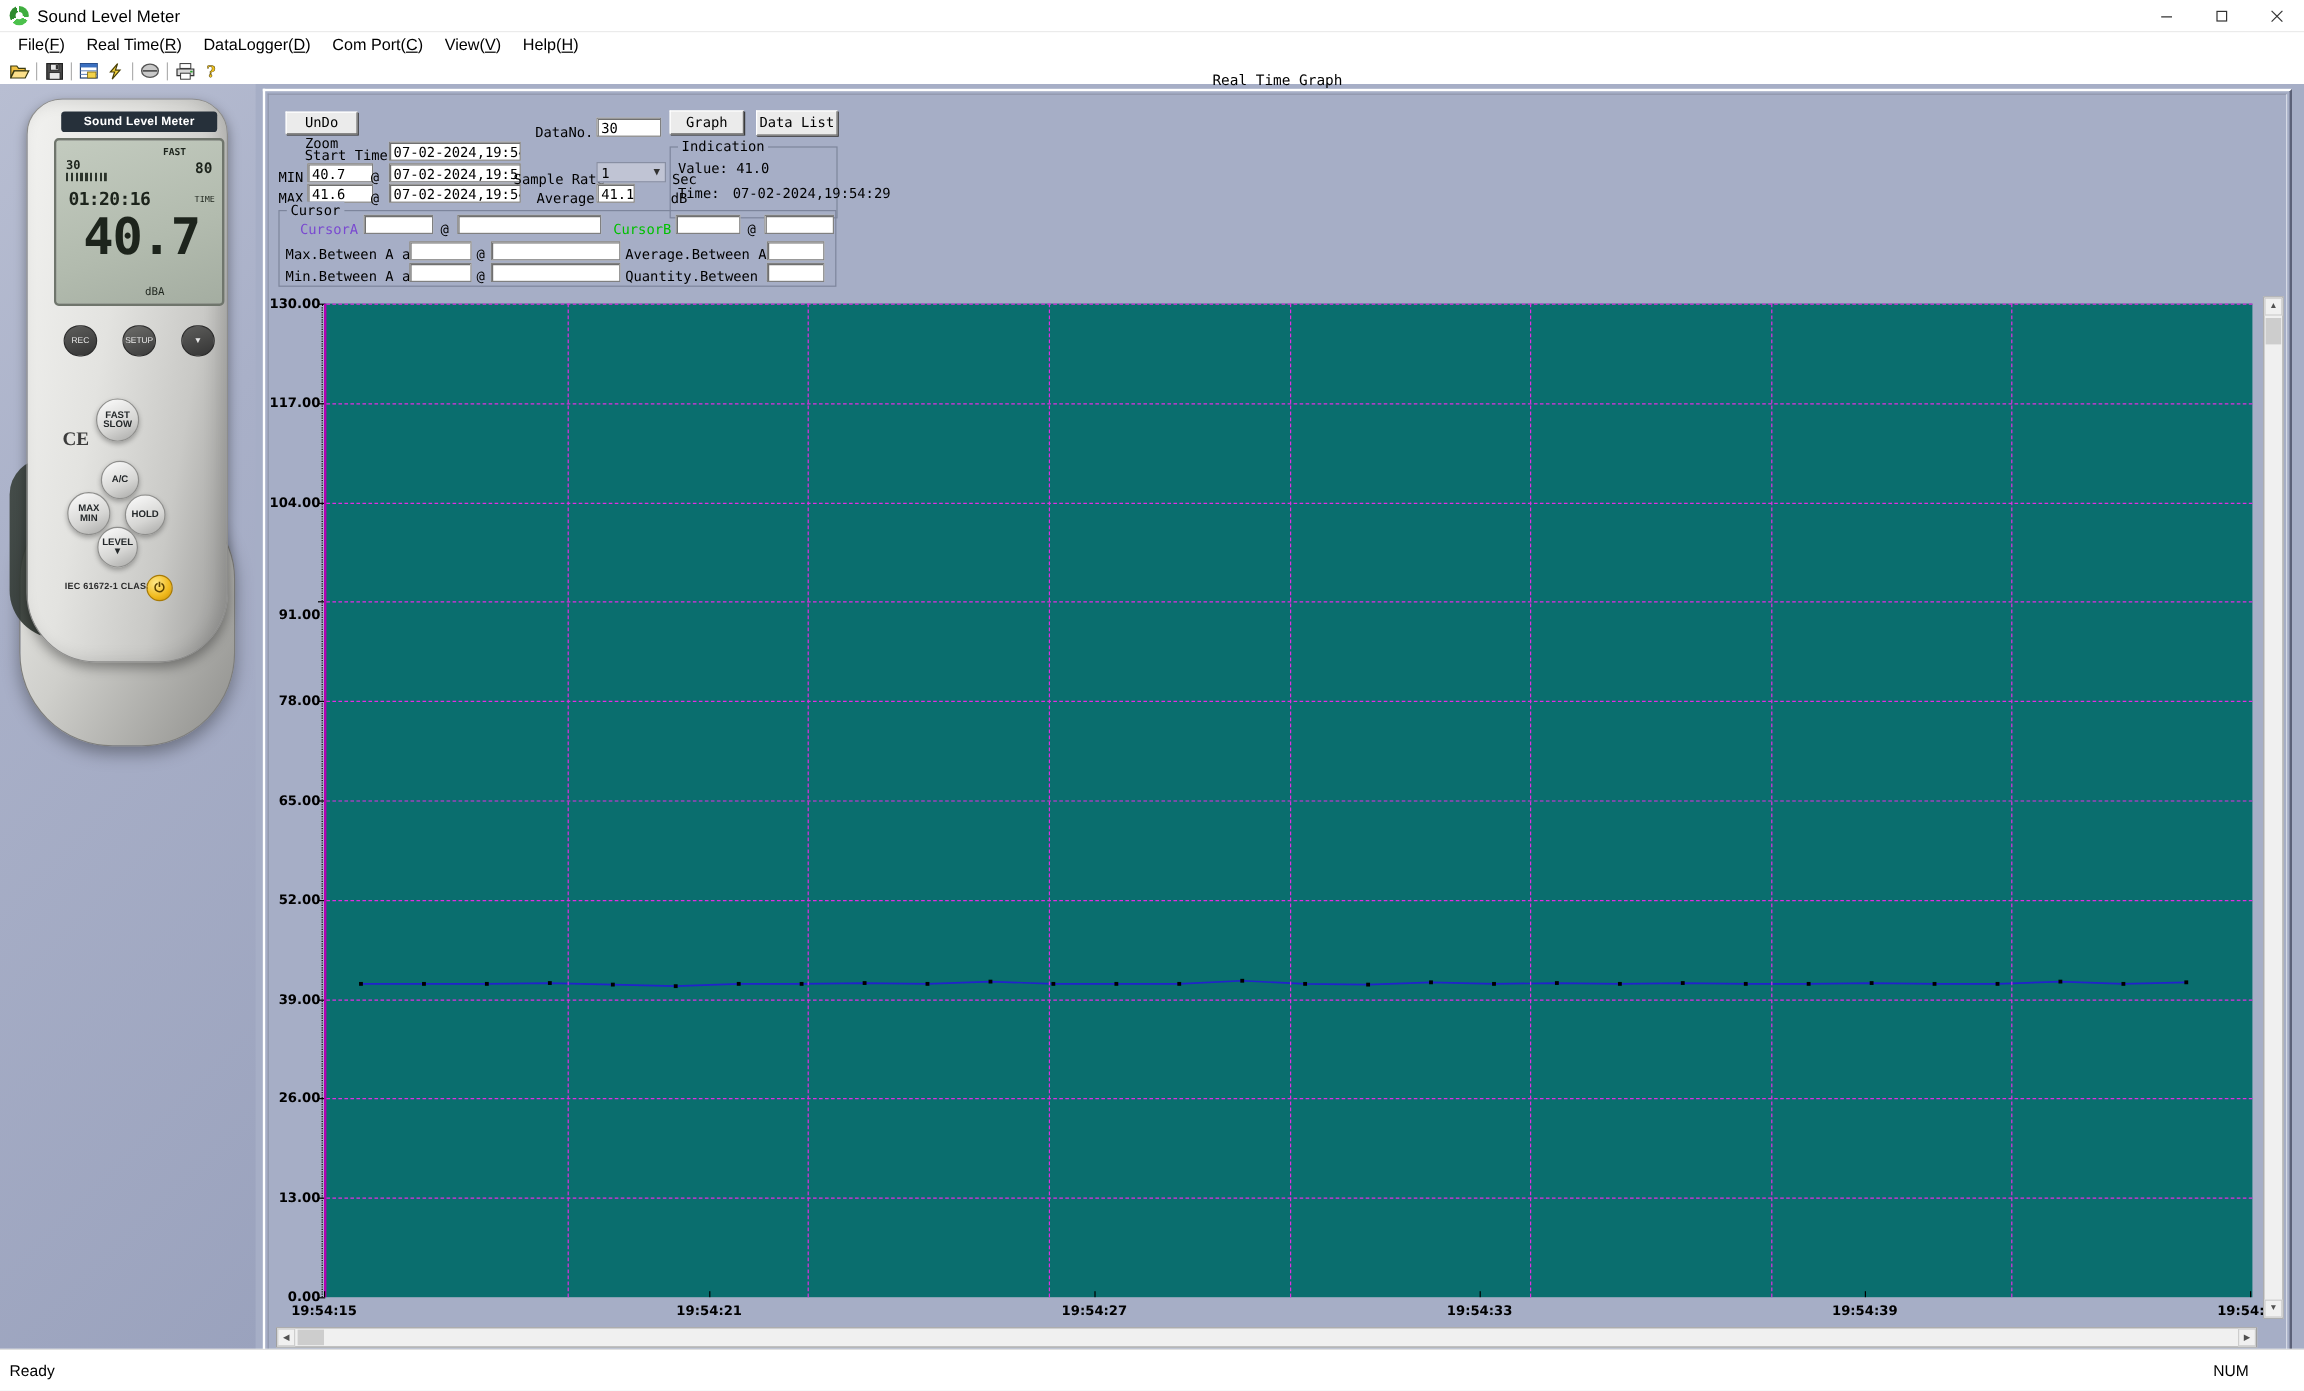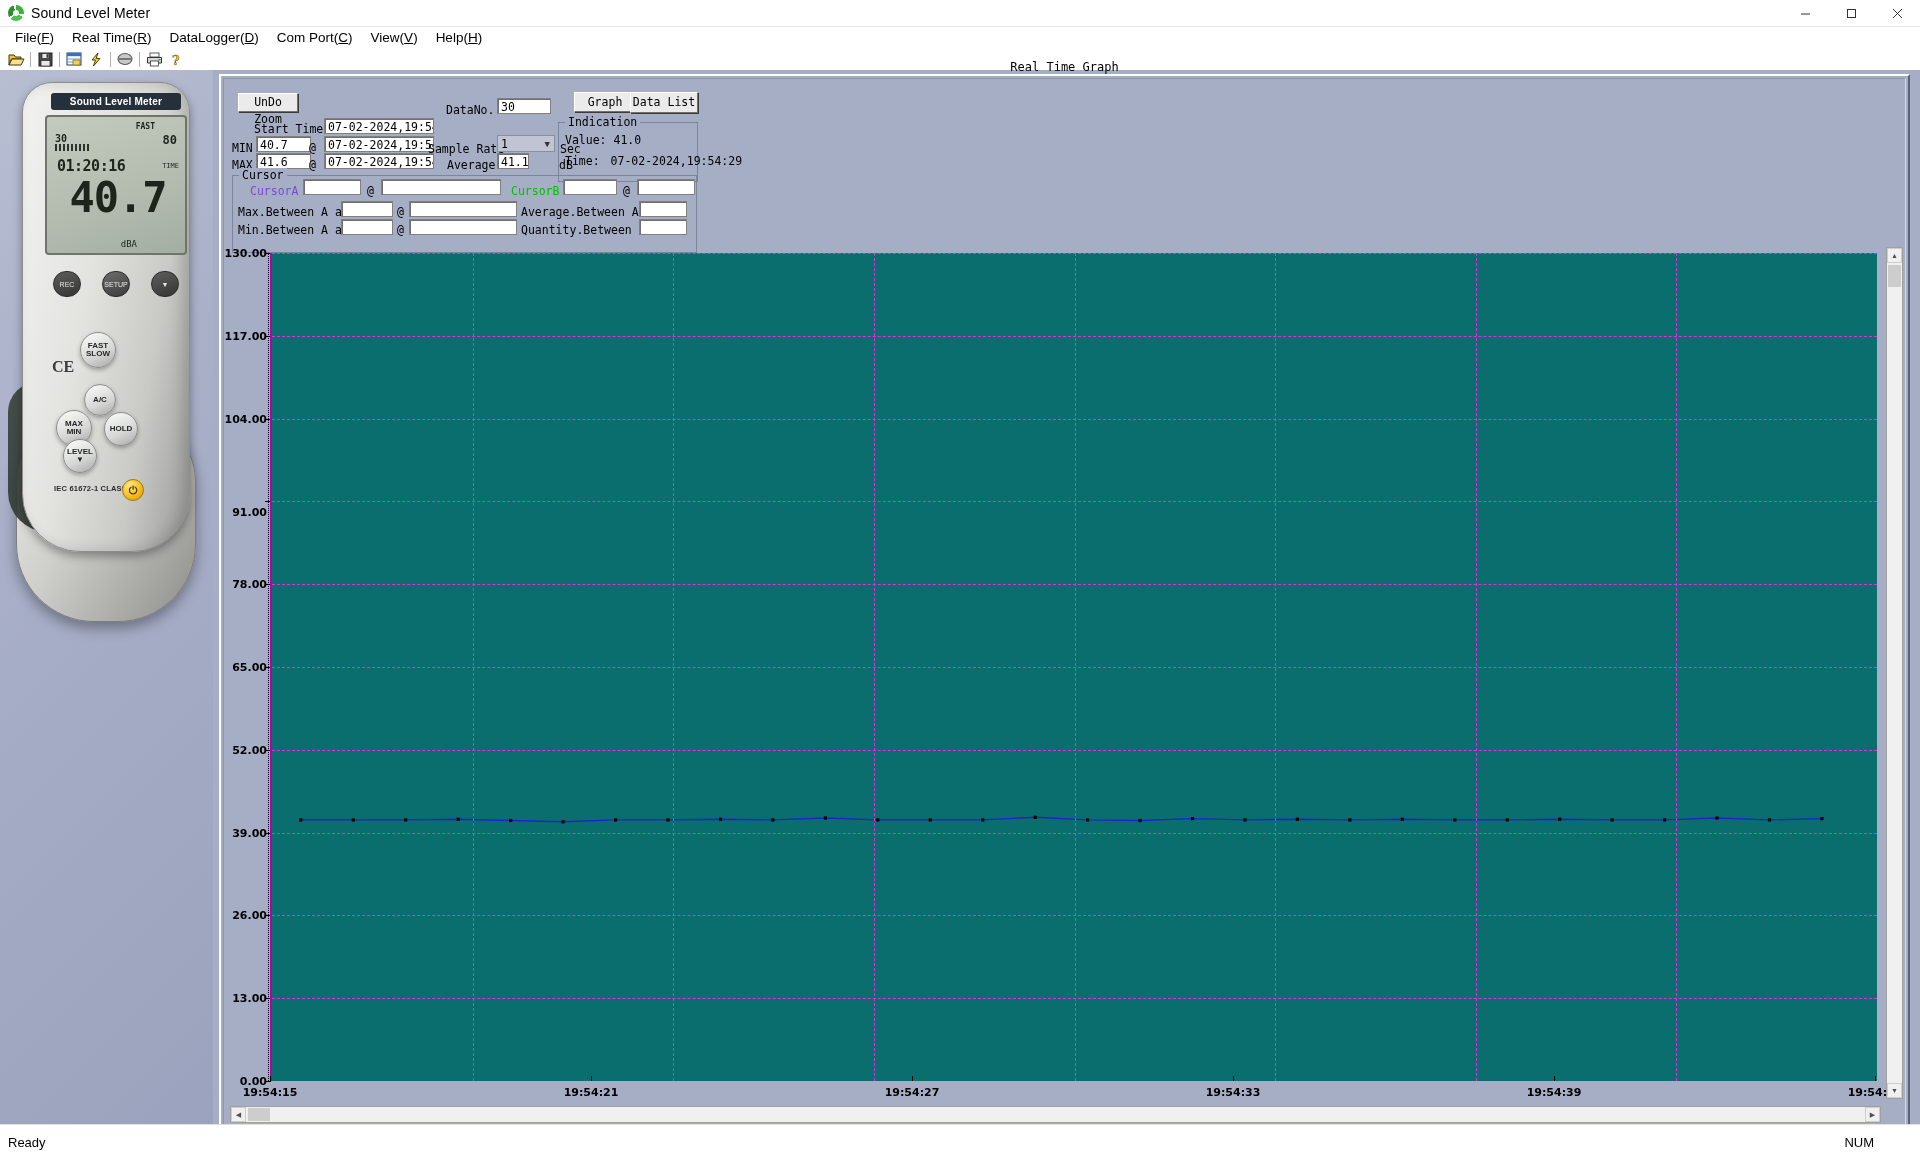--- a/index.html
+++ b/index.html
@@ -132,21 +132,21 @@
     background:linear-gradient(155deg,#fdfdfd,#d6d6d4 60%,#a8a8a6);
     border:1px solid #8e8e8c; color:#24282a; font-weight:bold;
     text-align:center; font-size:8px; line-height:1.05;
     display:flex; align-items:center; justify-content:center; flex-direction:column;
     box-shadow:0 2px 4px rgba(0,0,0,.3);
   }
   .rb-fast  { left:66px;  top:250px; width:36px; height:36px; }
   .rb-ac    { left:70px;  top:302px; width:32px; height:32px; }
   .rb-maxmin{ left:42px;  top:328px; width:36px; height:36px; }
   .rb-hold  { left:90px;  top:330px; width:34px; height:34px; }
-  .rb-level { left:49px;  top:357px; width:34px; height:34px; }
+  .rb-level { left:67px;  top:357px; width:34px; height:34px; }
   .ce {
     position:absolute; left:38px; top:276px; color:#3c3c3c;
     font-size:16px; font-weight:bold; font-family:"Liberation Serif", serif;
   }
   .iec {
     position:absolute; left:40px; top:402px; font-size:7.5px; color:#2b2b2b;
     font-weight:bold; letter-spacing:.2px;
   }
   .powerbtn {
     position:absolute; left:108px; top:397px; width:22px; height:22px;
@@ -444,36 +444,36 @@
           <div class="sel" style="left:265px; top:46px; width:58px;">
             <span>1</span>
             <span class="chev">▼</span>
           </div>
           <div class="lbl" style="left:328px; top:53px;">Sec</div>
 
           <div class="lbl" style="left:215px; top:69px;">Average</div>
           <div class="fld" style="left:265px; top:64px; width:32px;">41.1</div>
           <div class="lbl" style="left:327px; top:69px;">dB</div>
 
-          <div class="btn3d" style="position:absolute; left:342px; top:3px; width:62px; height:20px; line-height:19px;">Graph</div>
+          <div class="btn3d" style="position:absolute; left:326px; top:3px; width:62px; height:20px; line-height:19px;">Graph</div>
           <div class="btn3d" style="position:absolute; left:398px; top:3px; width:68px; height:21px; line-height:19px;">Data List</div>
 
           <div class="group" style="left:326px; top:33px; width:140px; height:60px;">
             <span class="glabel">Indication</span>
             <div style="position:absolute; left:6px; top:10px; white-space:nowrap;">
               <span>Value:</span>
               <span>41.0</span>
             </div>
             <div style="position:absolute; left:6px; top:31px; white-space:nowrap;">
               <span>Time:</span>
               <span style="margin-left:4px;">07-02-2024,19:54:29</span>
             </div>
           </div>
 
-          <div class="group" style="left:0px; top:86px; width:465px; height:78px;">
+          <div class="group" style="left:0px; top:86px; width:465px; height:64px;">
             <span class="glabel">Cursor</span>
 
             <div class="lbl" style="left:17px; top:8px; color:#7a4ad0;">CursorA</div>
             <div class="fld" style="left:70px; top:3px; width:58px;"></div>
             <div class="lbl" style="left:134px; top:8px;">@</div>
             <div class="fld" style="left:148px; top:3px; width:120px;"></div>
 
             <div class="lbl" style="left:278px; top:8px; color:#00c000;">CursorB</div>
             <div class="fld" style="left:330px; top:3px; width:54px;"></div>
             <div class="lbl" style="left:390px; top:8px;">@</div>

